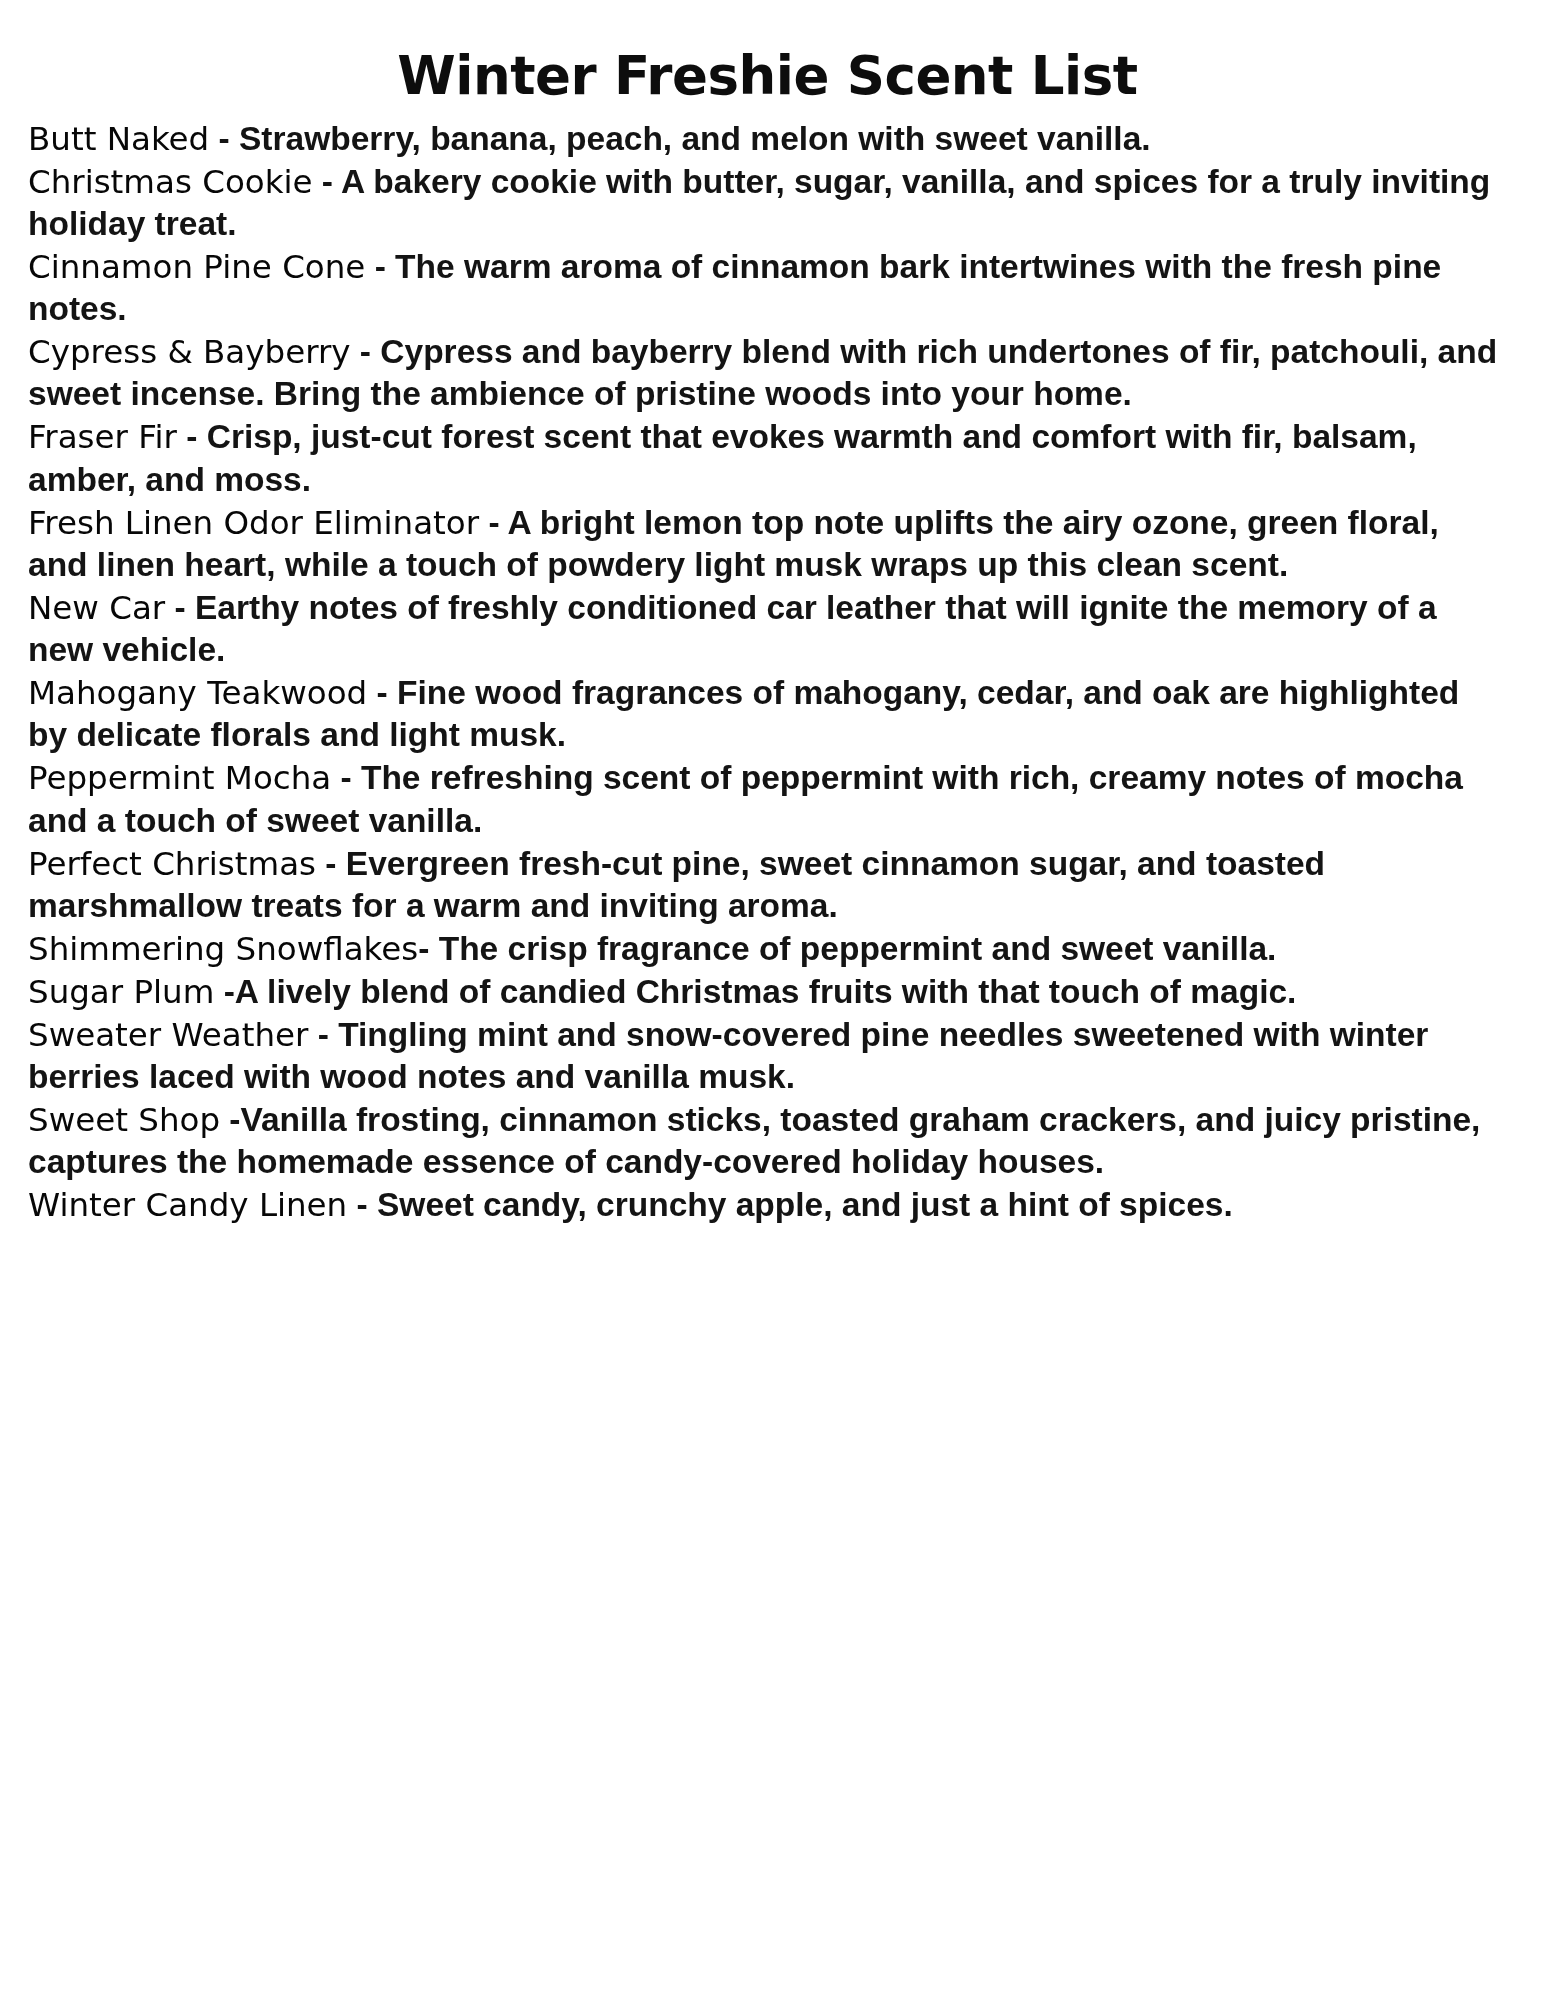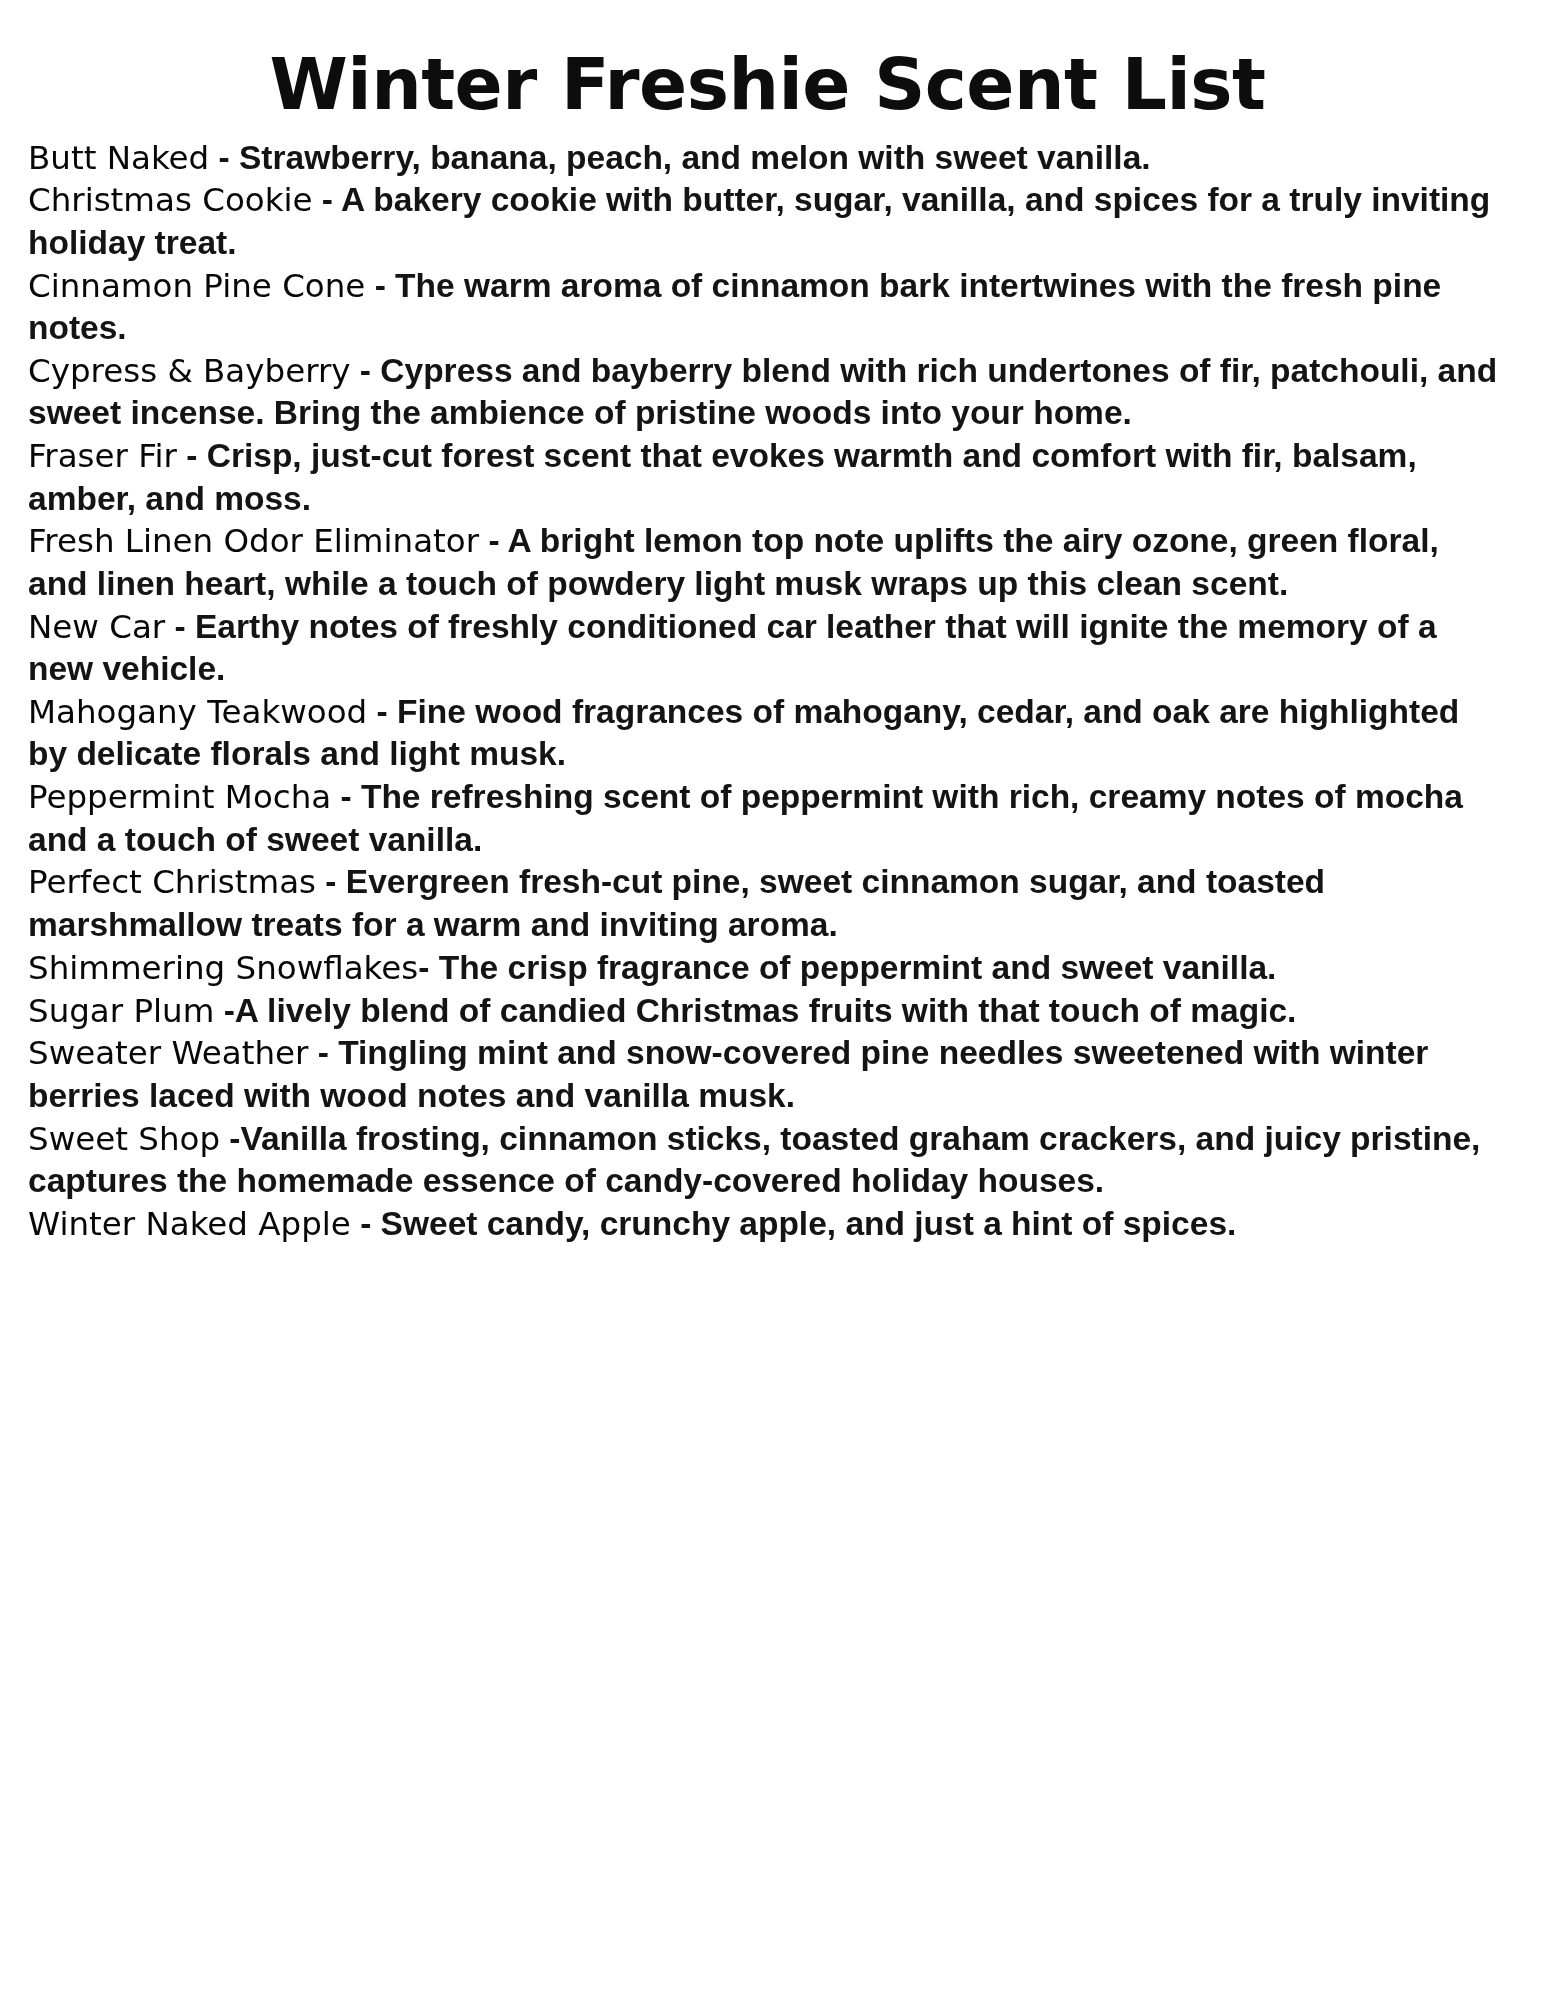--- a/index.html
+++ b/index.html
@@ -16,21 +16,21 @@
   }
   .page {
     box-sizing: border-box;
     width: 1545px;
     height: 2000px;
     padding: 48px 38px 0 28px;
     background: #ffffff;
   }
   .doc-title {
     text-align: center;
-    font-size: 71px;
+    font-size: 53px;
     font-weight: 800;
     letter-spacing: -0.5px;
     line-height: 1.05;
     margin: 0 0 14px 0;
     color: #0d0d0d;
     font-family: "DejaVu Sans", sans-serif;
   }
   .scent-list {
     margin: 0;
     padding: 0;
@@ -97,16 +97,16 @@
     <li class="scent-item">
       <span class="scent-name">Sugar Plum</span><span class="scent-desc"> -A lively blend of candied Christmas fruits with that touch of magic.</span>
     </li>
     <li class="scent-item">
       <span class="scent-name">Sweater Weather</span><span class="scent-desc"> - Tingling mint and snow-covered pine needles sweetened with winter berries laced with wood notes and vanilla musk.</span>
     </li>
     <li class="scent-item">
       <span class="scent-name">Sweet Shop</span><span class="scent-desc"> -Vanilla frosting, cinnamon sticks, toasted graham crackers, and juicy pristine, captures the homemade essence of candy-covered holiday houses.</span>
     </li>
     <li class="scent-item">
-      <span class="scent-name">Winter Naked Apple</span><span class="scent-desc"> - Sweet candy, crunchy apple, and just a hint of spices.</span>
+      <span class="scent-name">Winter Candy Linen</span><span class="scent-desc"> - Sweet candy, crunchy apple, and just a hint of spices.</span>
     </li>
   </ul>
 </div>
 
 </body></html>

